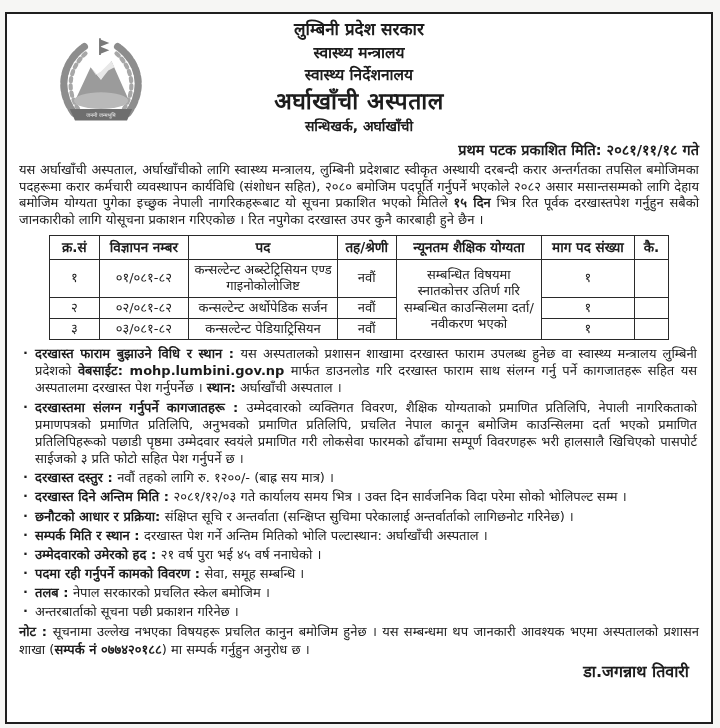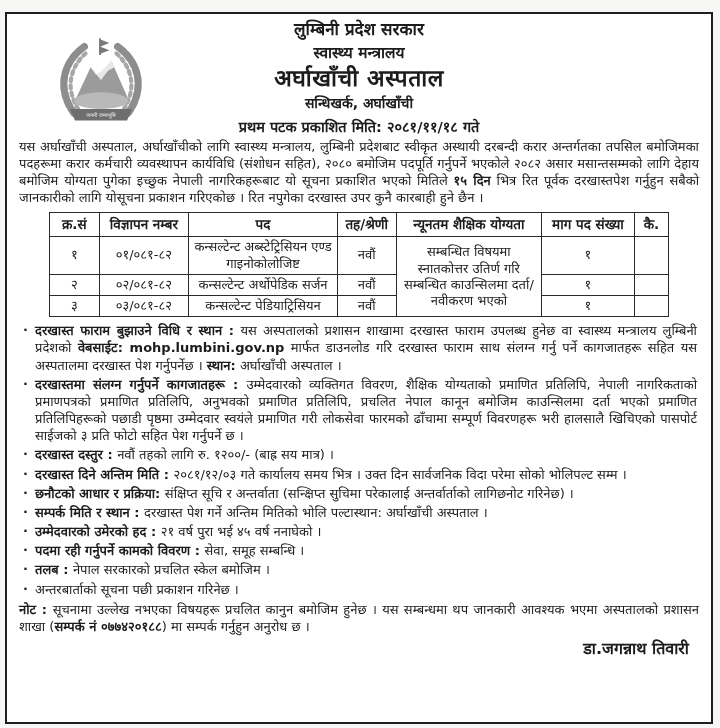--- a/index.html
+++ b/index.html
@@ -21,21 +21,21 @@
   .hdr-line1 { font-size:17px; font-weight:bold; margin-top:2px; }
   .hdr-line2 { font-size:15.5px; font-weight:bold; margin-top:5px; }
   .hdr-line3 { font-size:15.5px; font-weight:bold; margin-top:5px; }
   .hdr-hospital { font-size:23px; font-weight:bold; margin-top:3px; letter-spacing:.5px; }
   .hdr-address { font-size:14px; font-weight:bold; margin-top:3px; }
   .banner-wrap { text-align:center; margin-top:7px; }
   .banner {
     display:inline-block; background:#101010; color:#ffffff;
     font-size:21px; font-weight:bold; padding:3px 18px 5px 18px;
   }
-  .pubdate { text-align:center; font-weight:bold; font-size:14.5px; margin-top:5px; }
+  .pubdate { text-align:right; font-weight:bold; font-size:14.5px; margin-top:5px; }
   .intro {
     font-size:13px; line-height:1.3; text-align:justify; margin-top:3px;
   }
   .b { font-weight:bold; }
   table.vac {
     border-collapse:collapse; width:620px; margin:6px auto 0 auto;
     font-size:13px; table-layout:fixed;
   }
   table.vac th, table.vac td {
     border:1.6px solid #2a2a2a; text-align:center; vertical-align:middle;
@@ -78,20 +78,21 @@
     <path d="M26 64 L40 34 L50 46 L60 28 L76 64 Z" fill="#9b9b9b"></path>
     <path d="M40 34 L45 41 L50 38 L55 33 L60 28 L63 34 L57 37 L50 46 Z" fill="#e8e8e8"></path>
     <ellipse cx="50" cy="66" rx="26" ry="8" fill="#b9b9b9"></ellipse>
     <path d="M20 74 h60 l-5 11 h-50 z" fill="#6e6e6e"></path>
     <text x="50" y="82" text-anchor="middle" font-size="5" fill="#e9e9e9">जननी जन्मभूमि</text>
   </svg>
 
   <div class="hdr">
     <div class="hdr-line1">लुम्बिनी प्रदेश सरकार</div>
     <div class="hdr-line2">स्वास्थ्य मन्त्रालय</div>
+    <div class="hdr-line3">स्वास्थ्य निर्देशनालय</div>
     <div class="hdr-hospital">अर्घाखाँची अस्पताल</div>
     <div class="hdr-address">सन्धिखर्क, अर्घाखाँची</div>
   </div>
 
   <div class="pubdate">प्रथम पटक प्रकाशित मिति: २०८१/११/१८ गते</div>
 
   <div class="intro"><span>यस अर्घाखाँची अस्पताल, अर्घाखाँचीको लागि स्वास्थ्य मन्त्रालय, लुम्बिनी प्रदेशबाट स्वीकृत अस्थायी दरबन्दी करार अन्तर्गतका तपसिल बमोजिमका पदहरूमा करार कर्मचारी व्यवस्थापन कार्यविधि (संशोधन सहित), २०८० बमोजिम पदपूर्ति गर्नुपर्ने भएकोले २०८२ असार मसान्तसम्मको लागि देहाय बमोजिम योग्यता पुगेका इच्छुक नेपाली नागरिकहरूबाट यो सूचना प्रकाशित भएको मितिले </span><span class="b">१५ दिन</span><span> भित्र रित पूर्वक दरखास्तपेश गर्नुहुन सबैको जानकारीको लागि योसूचना प्रकाशन गरिएकोछ । रित नपुगेका दरखास्त उपर कुनै  कारबाही हुने छैन ।</span></div>
 
   <table class="vac">
     <colgroup>

